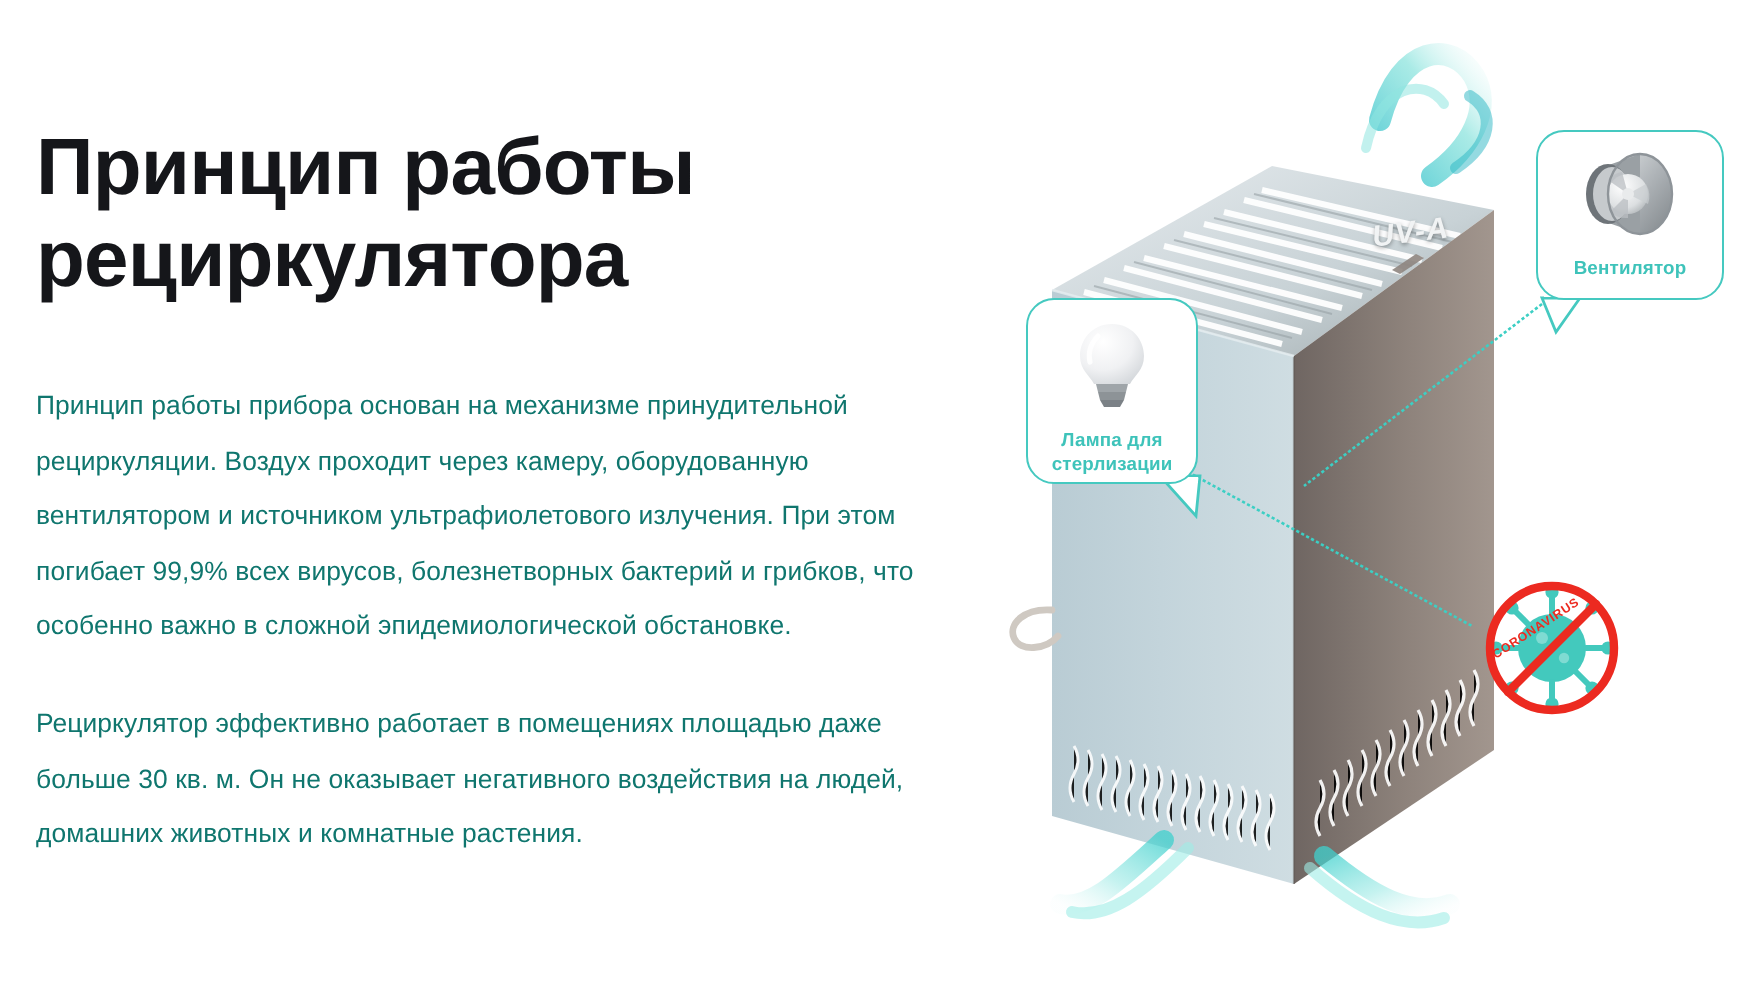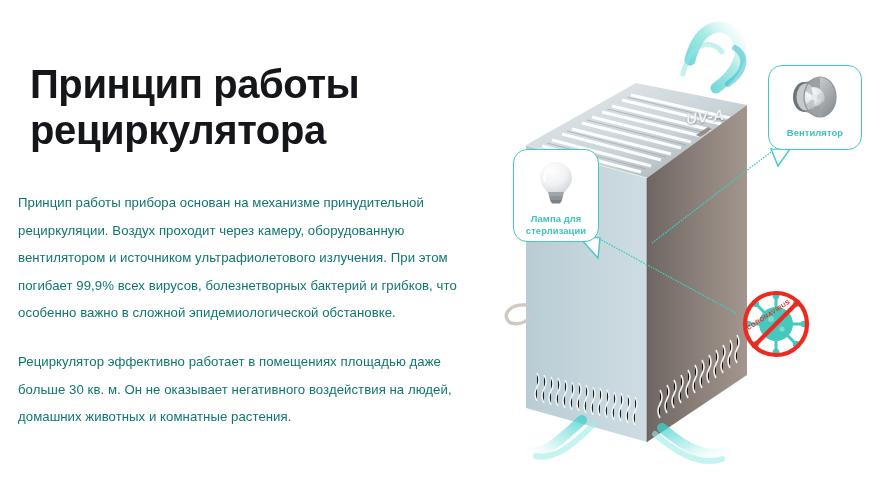--- a/index.html
+++ b/index.html
@@ -29,21 +29,21 @@
     top: 62px;
     width: 462px;
   }
 
   .headline {
     font-size: 40px;
     line-height: 1.14;
     font-weight: 700;
     color: #15161a;
     letter-spacing: -0.4px;
-    margin: 0 0 36px 12px;
+    margin: 0 0 36px 0;
     white-space: pre-line;
   }
 
   .para {
     font-size: 13.2px;
     line-height: 2.08;
     color: #0f766e;
     margin: 0 0 22px 0;
     letter-spacing: 0.05px;
   }

